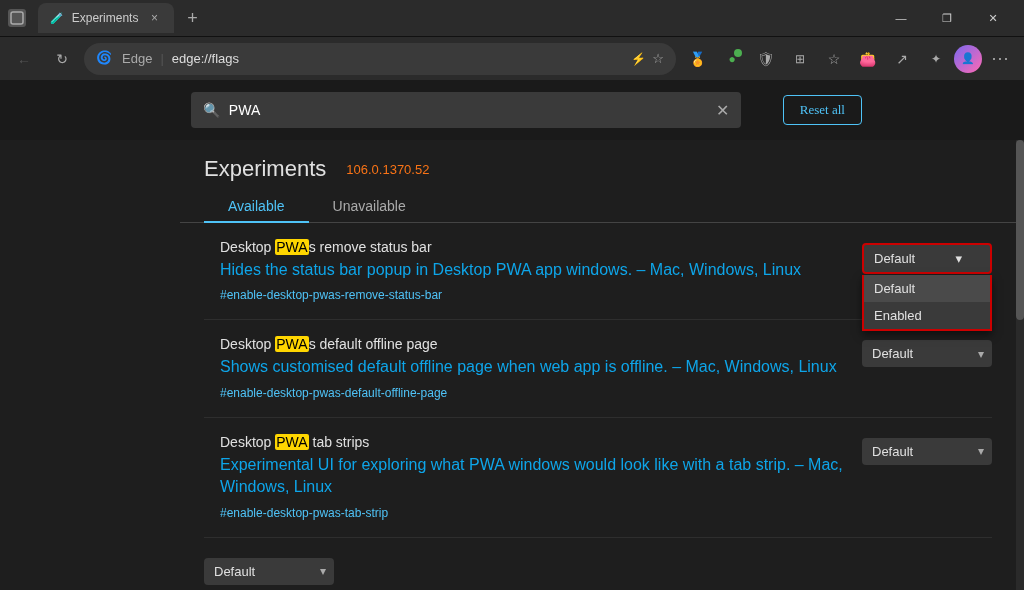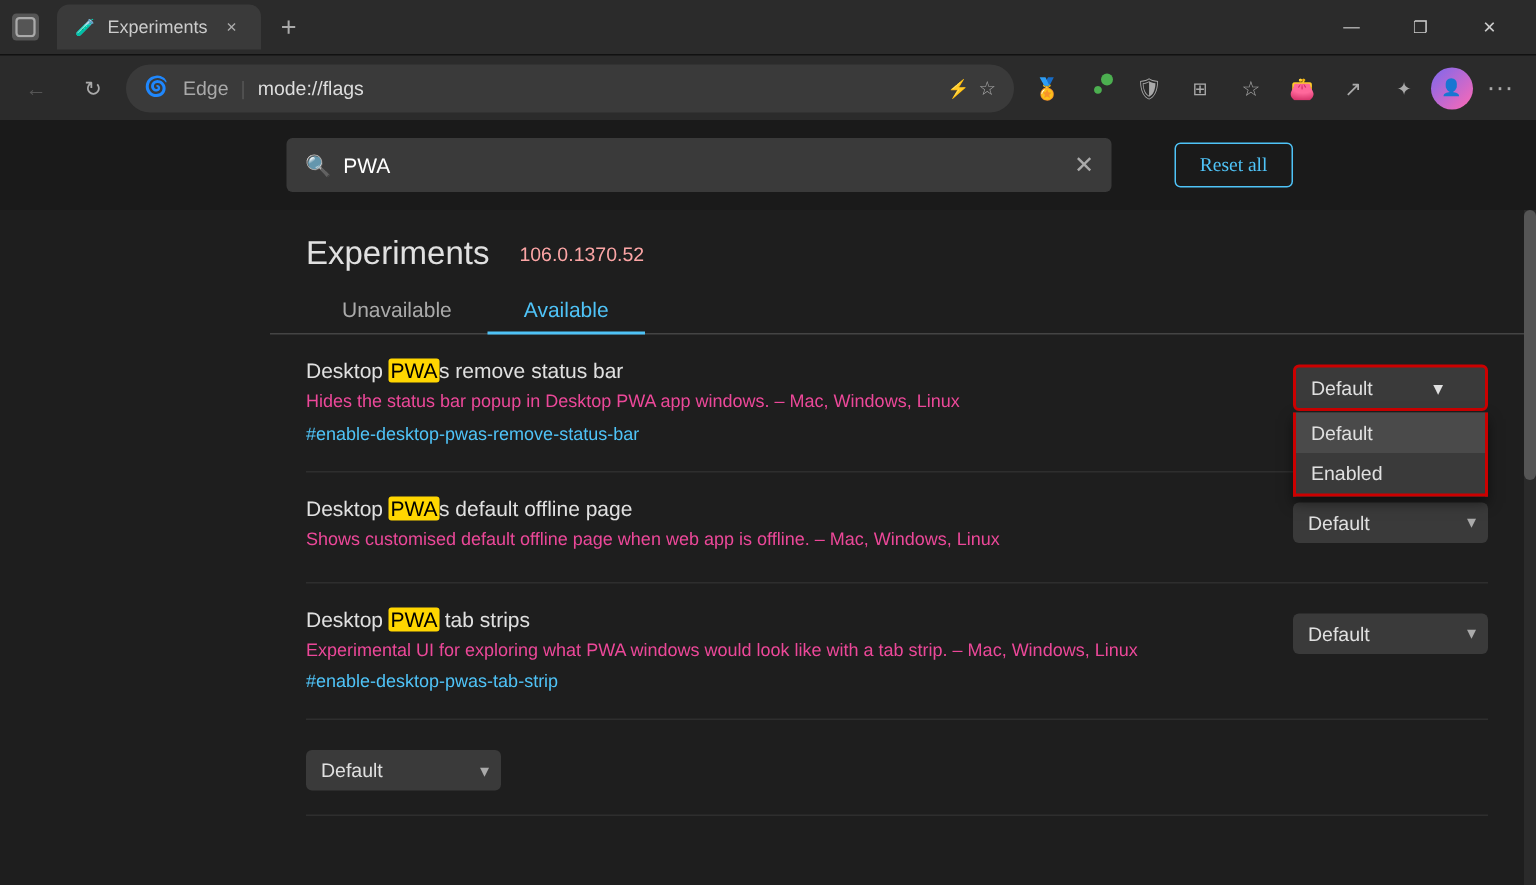--- a/index.html
+++ b/index.html
@@ -238,21 +238,21 @@
       align-items: flex-start;
       gap: 20px;
     }
     .experiments-title {
       font-size: 22px;
       font-weight: 300;
       color: #e0e0e0;
     }
     .version-text {
       font-size: 13px;
-      color: #fca5a5;
+      color: #f97316;
       margin-top: 6px;
     }
 
     .tabs-row {
       display: flex;
       padding: 0 24px;
       margin-top: 8px;
       border-bottom: 1px solid #444;
     }
     .tab-item {
@@ -280,36 +280,37 @@
     .flag-item {
       display: flex;
       align-items: flex-start;
       padding: 16px 0;
       border-bottom: 1px solid #2e2e2e;
       gap: 16px;
       position: relative;
     }
     .flag-info {
       flex: 1;
+      margin-left: 16px;
     }
     .flag-title {
       font-size: 14px;
       font-weight: 500;
       color: #e0e0e0;
       margin-bottom: 4px;
     }
     .flag-title .highlight {
       background: #ffd600;
       color: #000;
       border-radius: 2px;
       padding: 0 1px;
     }
     .flag-desc {
-      font-size: 12px;
-      color: #ec4899;
+      font-size: 16px;
+      color: #0ea5e9;
       margin-bottom: 4px;
       line-height: 1.4;
     }
     .flag-link {
       font-size: 12px;
       color: #4fc3f7;
       text-decoration: none;
       text-align: right;
     }
     .flag-control {
@@ -406,21 +407,21 @@
   </div>
 </div>
 
 <div class="nav-bar">
   <div class="nav-btn disabled">←</div>
   <div class="nav-btn">↻</div>
   <div class="address-bar">
     <span class="edge-logo">🌀</span>
     <span style="font-size:13px;color:#aaa;font-weight:500;text-align:right;">Edge</span>
     <span style="color:#555;font-size:13px;">|</span>
-    <span class="address-text">mode://flags</span>
+    <span class="address-text">edge://flags</span>
     <div class="address-icons">
       <span style="font-size:12px;color:#aaa;">⚡</span>
       <span style="font-size:13px;color:#aaa;">☆</span>
     </div>
   </div>
   <div class="toolbar-icons">
     <div class="toolbar-icon">🏅</div>
     <div class="toolbar-icon green-dot" style="font-size:12px;color:#4caf50;">●</div>
     <div class="toolbar-icon">🛡</div>
     <div class="toolbar-icon" style="font-size:12px;">⊞</div>
@@ -446,25 +447,25 @@
 
 <div class="main-content">
   <div class="left-sidebar"></div>
   <div class="content-area">
     <div class="experiments-header">
       <span class="experiments-title">Experiments</span>
       <span class="version-text">106.0.1370.52</span>
     </div>
 
     <div class="tabs-row">
+      <div class="tab-item active">
+        <span>Available</span>
+      </div>
       <div class="tab-item">
         <span>Unavailable</span>
-      </div>
-      <div class="tab-item active">
-        <span>Available</span>
       </div>
     </div>
 
     <div class="flags-list">
 
       <div class="flag-item">
         <div class="flag-info">
           <div class="flag-title">
             Desktop <span class="highlight">PWA</span>s remove status bar
           </div>
@@ -482,20 +483,21 @@
           </div>
         </div>
       </div>
 
       <div class="flag-item">
         <div class="flag-info">
           <div class="flag-title">
             Desktop <span class="highlight">PWA</span>s default offline page
           </div>
           <div class="flag-desc">Shows customised default offline page when web app is offline. – Mac, Windows, Linux</div>
+          <a class="flag-link">#enable-desktop-pwas-default-offline-page</a>
         </div>
         <div class="flag-control">
           <div class="dropdown-wrapper">
             <select class="dropdown">
               <option>Default</option>
               <option>Enabled</option>
               <option>Disabled</option>
             </select>
           </div>
         </div>

